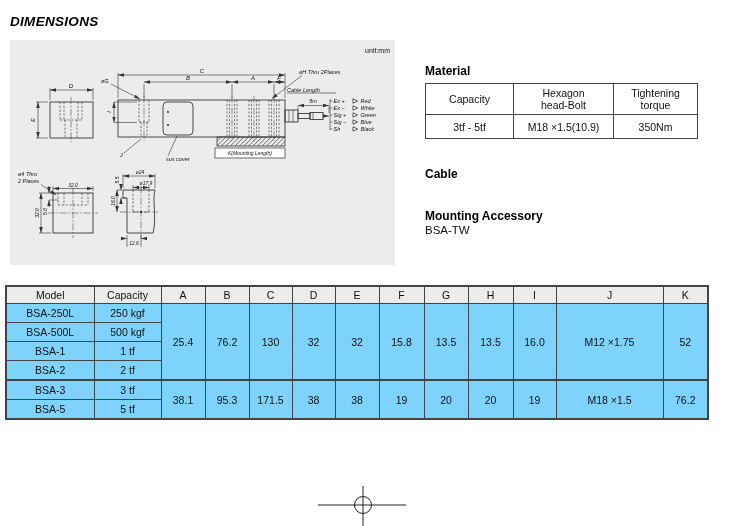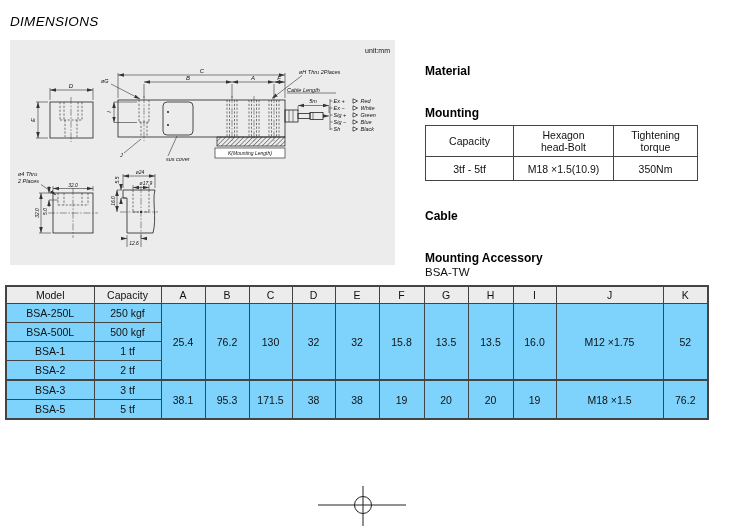--- a/index.html
+++ b/index.html
@@ -2,21 +2,21 @@
 <html><head>
 <meta charset="utf-8">
 <style>
   html,body{margin:0;padding:0;}
   body{
     width:748px;height:526px;position:relative;background:#ffffff;
     font-family:"Liberation Sans",sans-serif;color:#111;overflow:hidden;
   }
   .abs{position:absolute;}
   #page-title{
-    left:10px;top:14px;font-size:13.5px;font-weight:normal;font-style:italic;
+    left:10px;top:14px;font-size:13.5px;font-weight:bold;font-style:italic;
     letter-spacing:.3px;color:#000;
   }
   #drawing-panel{
     left:10px;top:40px;width:385px;height:225px;background:#ececec;
   }
   svg{display:block;}
   svg text{font-family:"Liberation Sans",sans-serif;fill:#111;}
   .ol{stroke:#222;stroke-width:.8;fill:none;}
   .thin{stroke:#333;stroke-width:.6;fill:none;}
   .dash{stroke:#333;stroke-width:.65;fill:none;stroke-dasharray:2.2 1.6;}
@@ -270,21 +270,20 @@
     <line x1="111" y1="198.5" x2="117" y2="198.5" class="thin" marker-end="url(#arr)"></line>
     <line x1="137" y1="198.5" x2="131" y2="198.5" class="thin" marker-end="url(#arr)"></line>
     <text x="124" y="205" text-anchor="middle" class="lbl5">12.6</text>
   </g>
 </svg>
 </div>
 
 <div class="abs" id="specs">
   <div class="spec-title">Material</div>
 
-  <div class="spec-title">Mounting</div>
   <table id="mounting-table">
     <colgroup>
         <col style="width:88px">
         <col style="width:100px">
         <col style="width:84px">
       </colgroup>
     <thead>
       <tr>
         <th>Capacity</th>
         <th>

